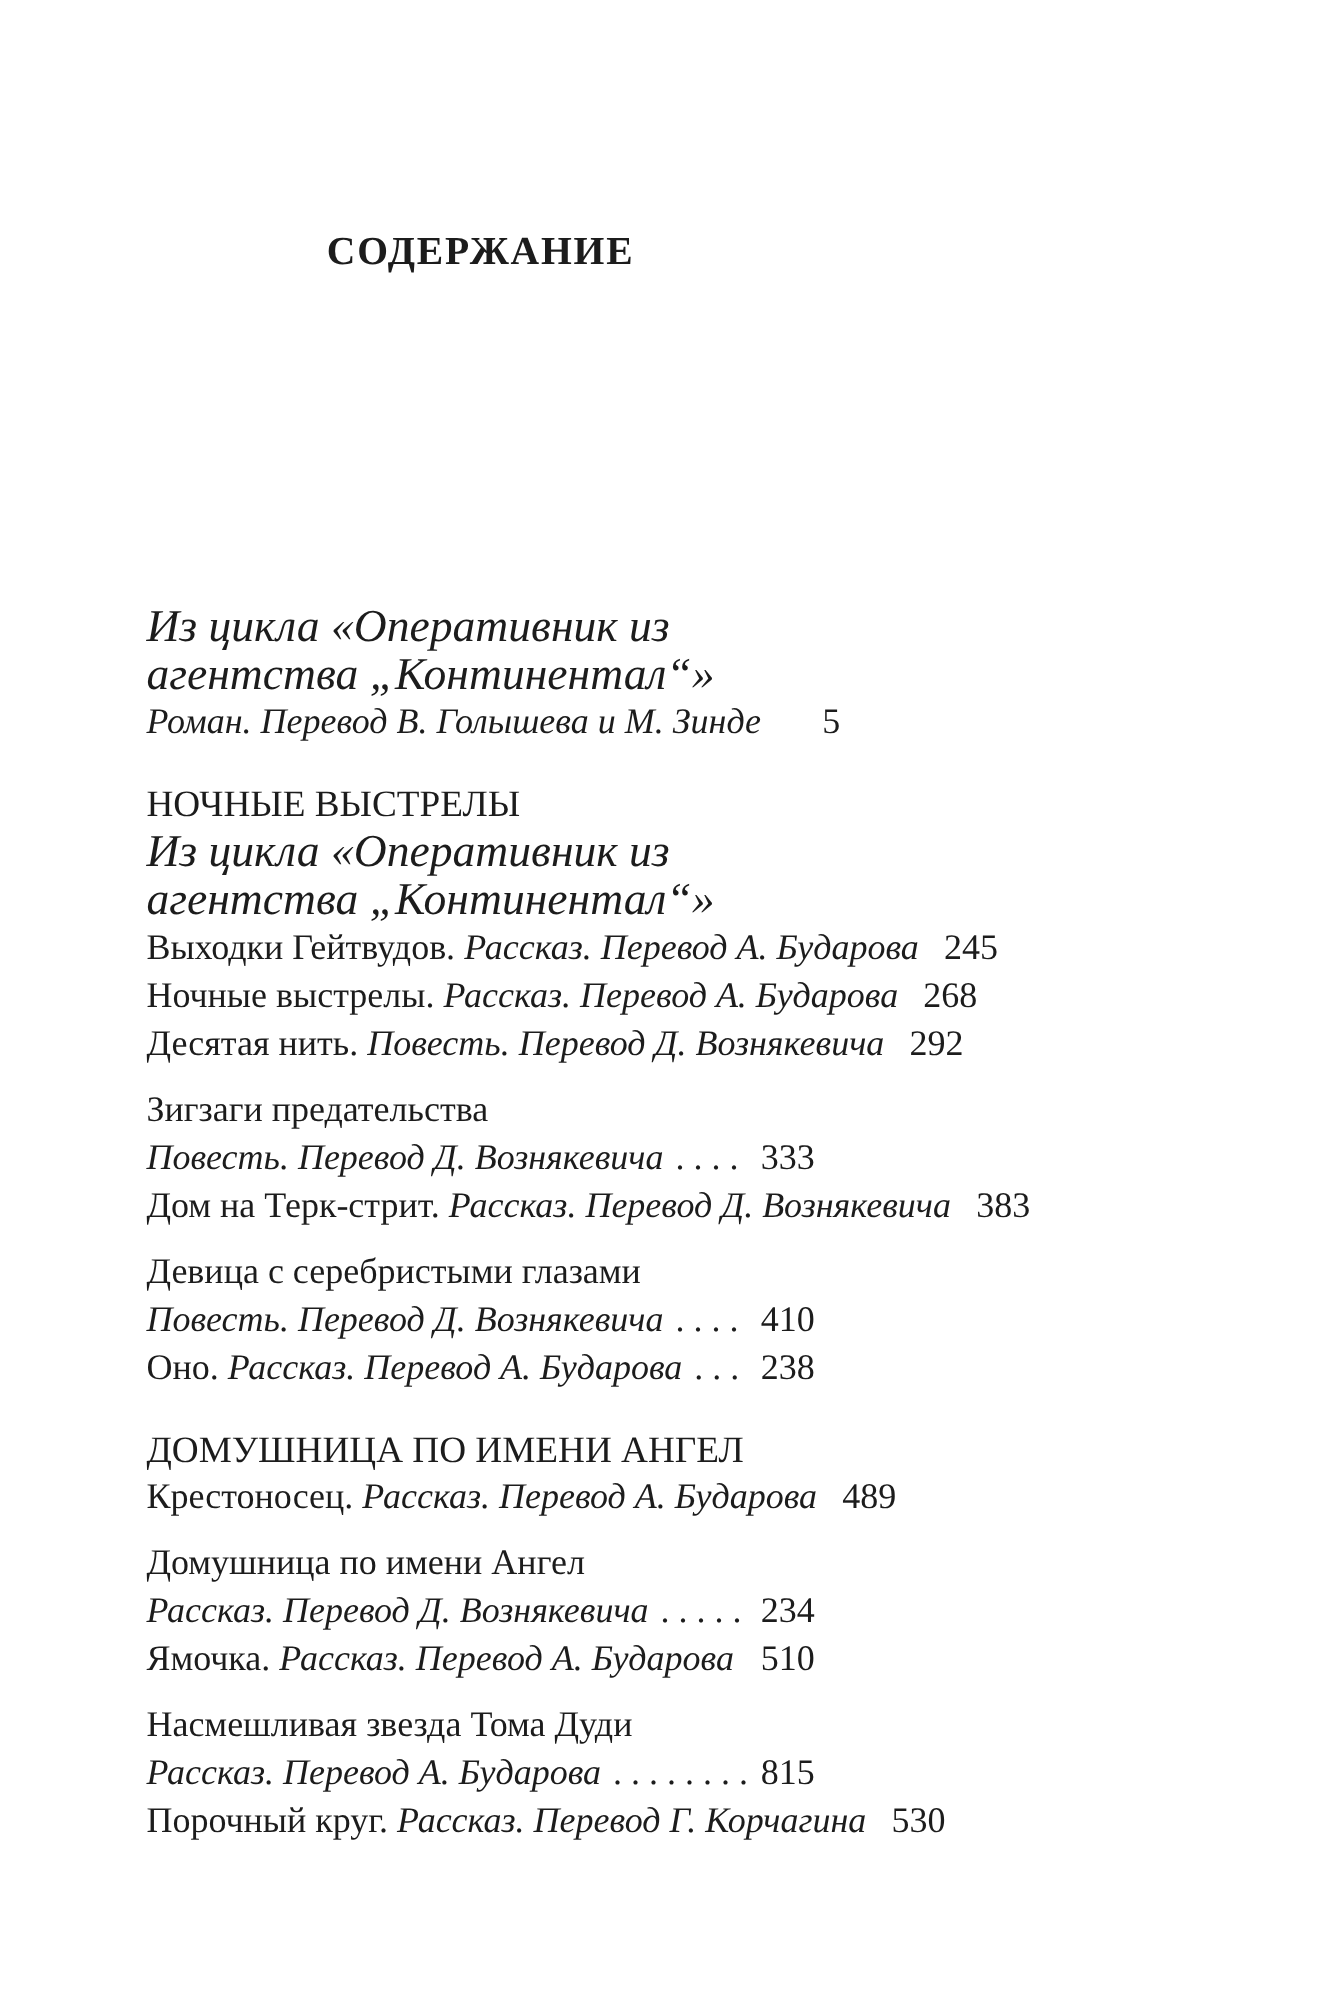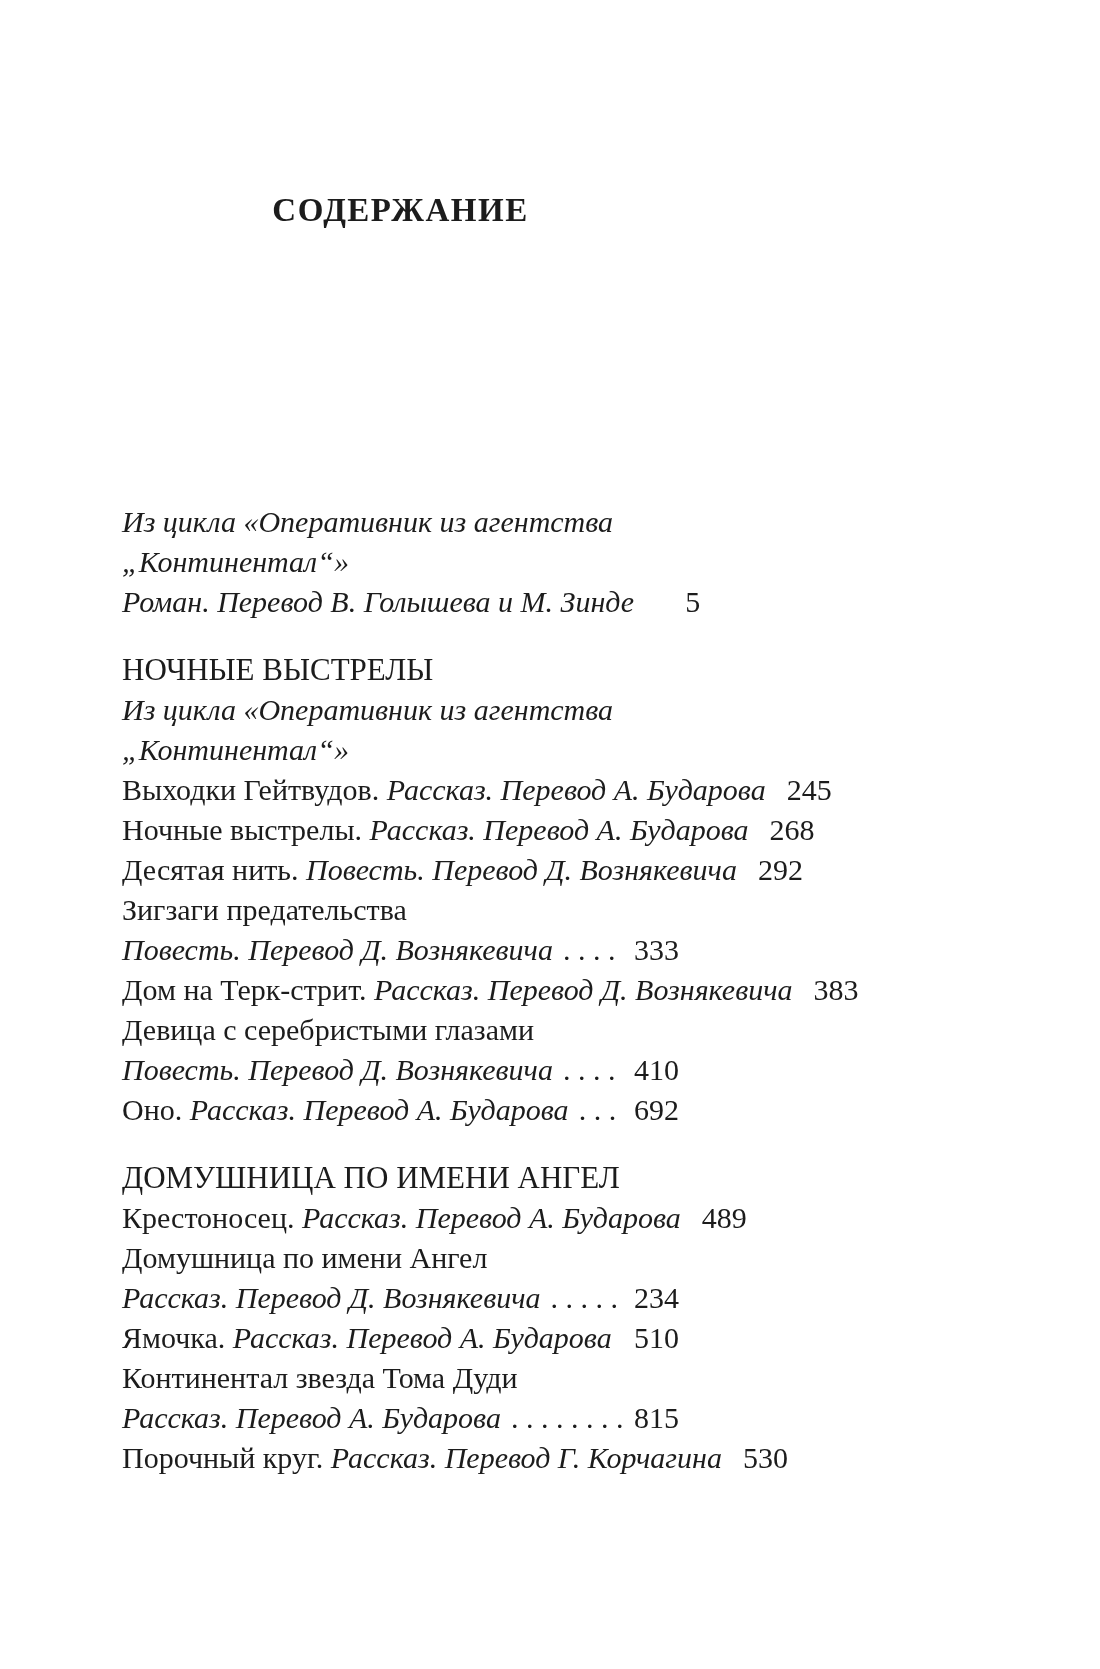--- a/index.html
+++ b/index.html
@@ -31,27 +31,28 @@
   }
   .toc-section + .toc-section {
     margin-top: 28px;
   }
   .sec-heading {
     font-size: 31px;
     line-height: 40px;
     font-weight: 400;
   }
   .sec-subheading {
-    font-size: 30px;
+    font-size: 38px;
     line-height: 40px;
     font-style: italic;
   }
   .entry-title {
     font-size: 30px;
     line-height: 40px;
+    margin-top: 15px;
   }
   .entry-line {
     display: flex;
     align-items: flex-start;
     font-size: 30px;
     line-height: 40px;
   }
   .entry-text {
     white-space: nowrap;
   }
@@ -120,42 +121,42 @@
         </div>
         <div class="entry-title">Девица с серебристыми глазами</div>
         <div class="entry-line">
           <span class="entry-text"><span class="italic">Повесть. Перевод Д. Вознякевича</span></span>
           <span class="dots"></span>
           <span class="page-num">410</span>
         </div>
         <div class="entry-line">
           <span class="entry-text"><span class="roman">Оно.</span> <span class="italic">Рассказ. Перевод А. Бударова</span></span>
           <span class="dots"></span>
-          <span class="page-num">692</span>
+          <span class="page-num">238</span>
         </div>
       </section>
       <section class="toc-section">
         <div class="sec-heading">ДОМУШНИЦА ПО ИМЕНИ АНГЕЛ</div>
         <div class="entry-line">
           <span class="entry-text"><span class="roman">Крестоносец.</span> <span class="italic">Рассказ. Перевод А. Бударова</span></span>
           <span class="dots"></span>
           <span class="page-num">489</span>
         </div>
         <div class="entry-title">Домушница по имени Ангел</div>
         <div class="entry-line">
           <span class="entry-text"><span class="italic">Рассказ. Перевод Д. Вознякевича</span></span>
           <span class="dots"></span>
           <span class="page-num">234</span>
         </div>
         <div class="entry-line">
           <span class="entry-text"><span class="roman">Ямочка.</span> <span class="italic">Рассказ. Перевод А. Бударова</span></span>
           <span class="dots"></span>
           <span class="page-num">510</span>
         </div>
-        <div class="entry-title">Континентал звезда Тома Дуди</div>
+        <div class="entry-title">Насмешливая звезда Тома Дуди</div>
         <div class="entry-line">
           <span class="entry-text"><span class="italic">Рассказ. Перевод А. Бударова</span></span>
           <span class="dots"></span>
           <span class="page-num">815</span>
         </div>
         <div class="entry-line">
           <span class="entry-text"><span class="roman">Порочный круг.</span> <span class="italic">Рассказ. Перевод Г. Корчагина</span></span>
           <span class="dots"></span>
           <span class="page-num">530</span>
         </div>

